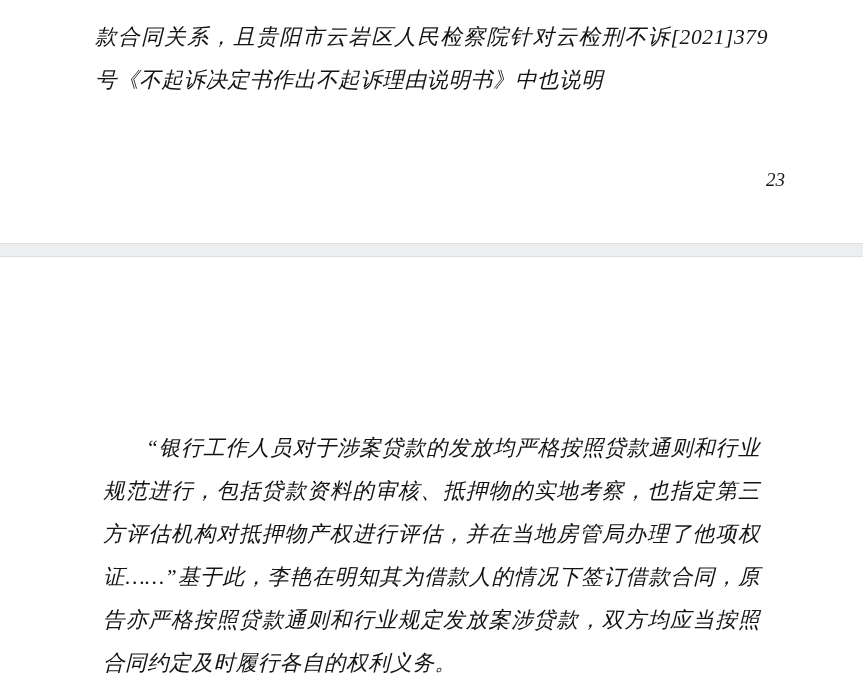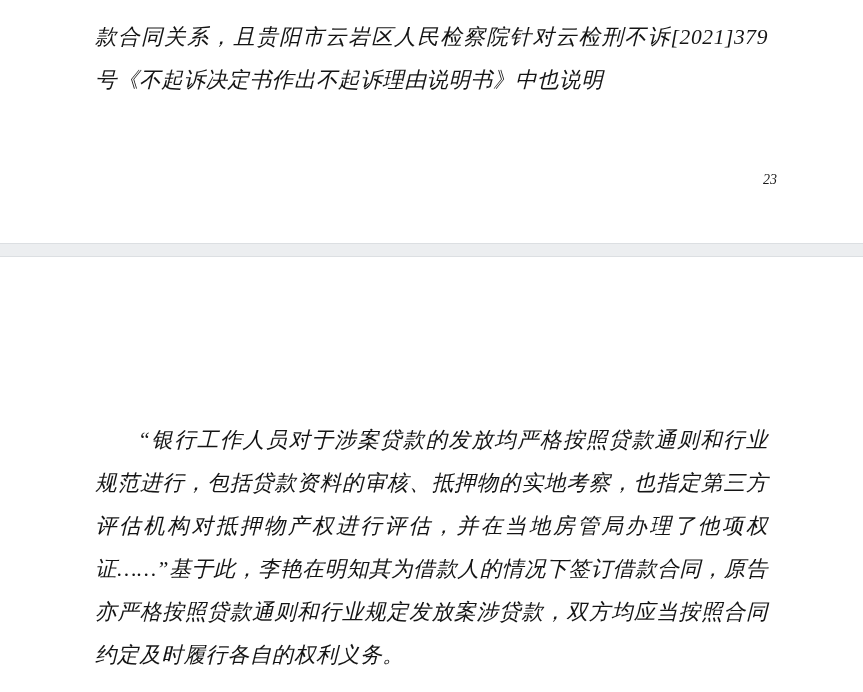--- a/index.html
+++ b/index.html
@@ -50,33 +50,33 @@
     text-justify: inter-ideograph;
   }
   .top-block {
     padding: 16px 95px 0 95px;
   }
   .top-block p {
     margin: 0;
   }
   .page-number {
     position: absolute;
-    right: 86px;
+    right: 78px;
     top: 168px;
-    font-size: 14px;
+    font-size: 19px;
     line-height: 24px;
     color: #1a1a1a;
     font-family: "Liberation Serif", "DejaVu Serif", serif;
     text-align: center;
   }
   .bottom-block {
     padding: 162px 95px 0 95px;
   }
   .bottom-block p {
-    margin: 0;
+    margin: 8px;
   }
   .indent {
     text-indent: 2em;
   }
 </style>
 </head>
 <body>
 
 <div class="page-stack">
 

